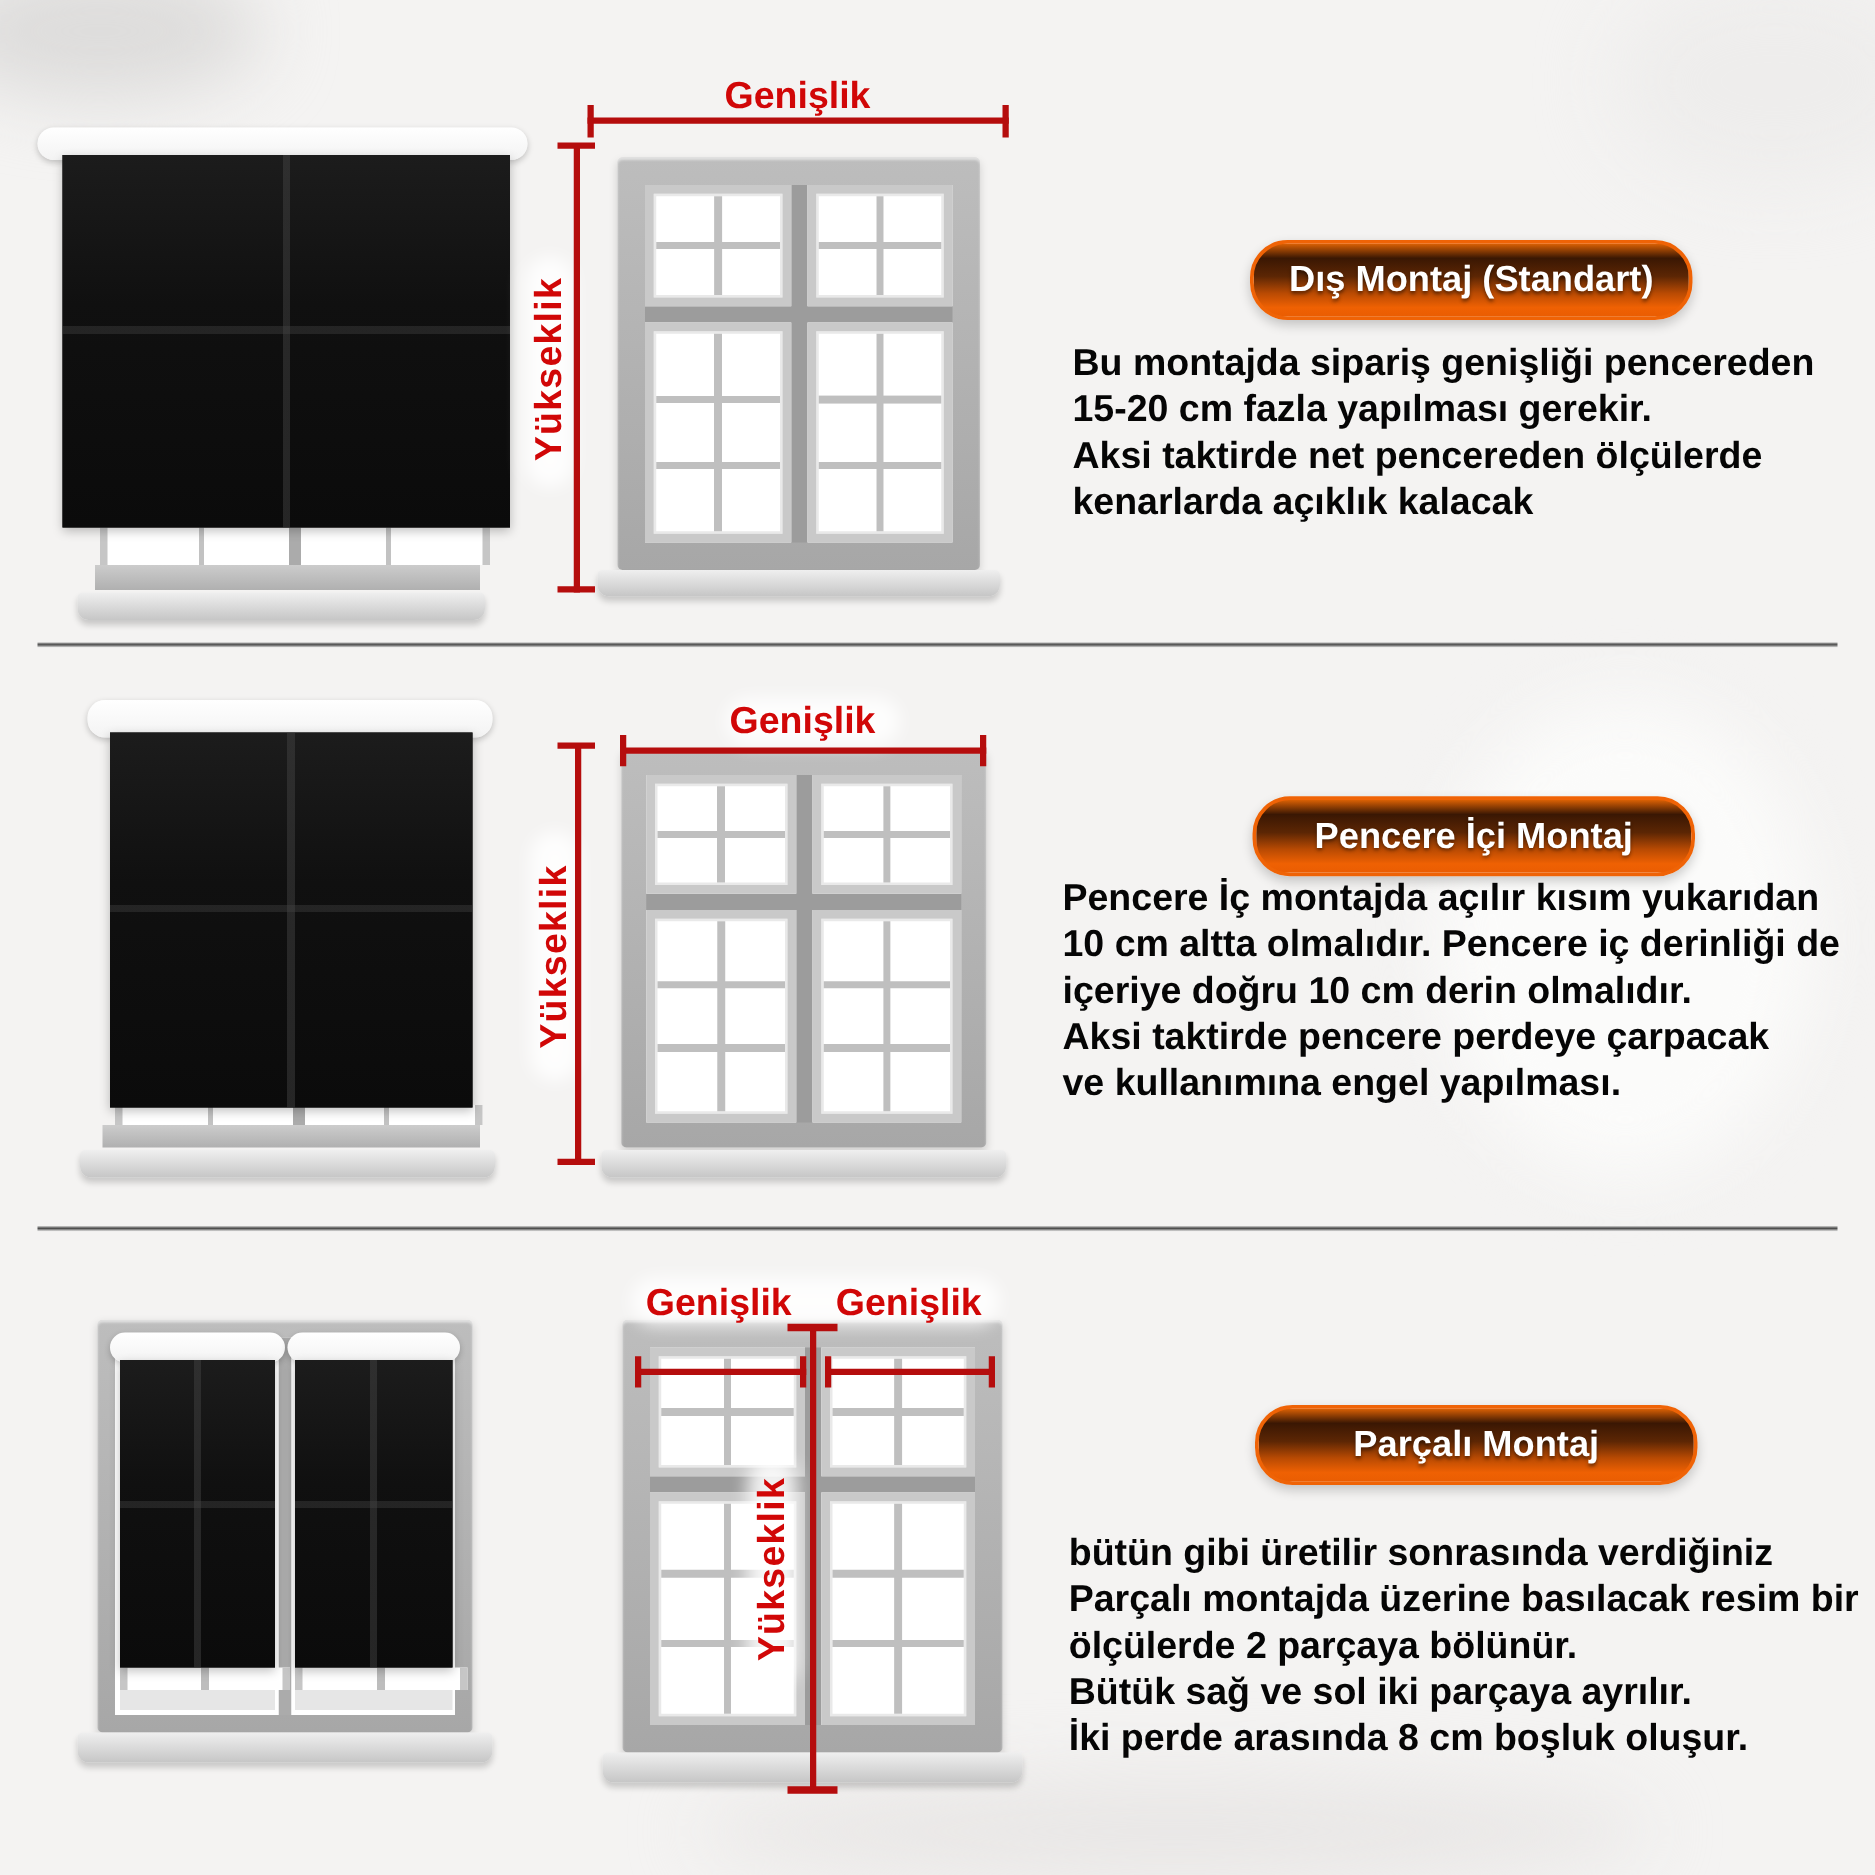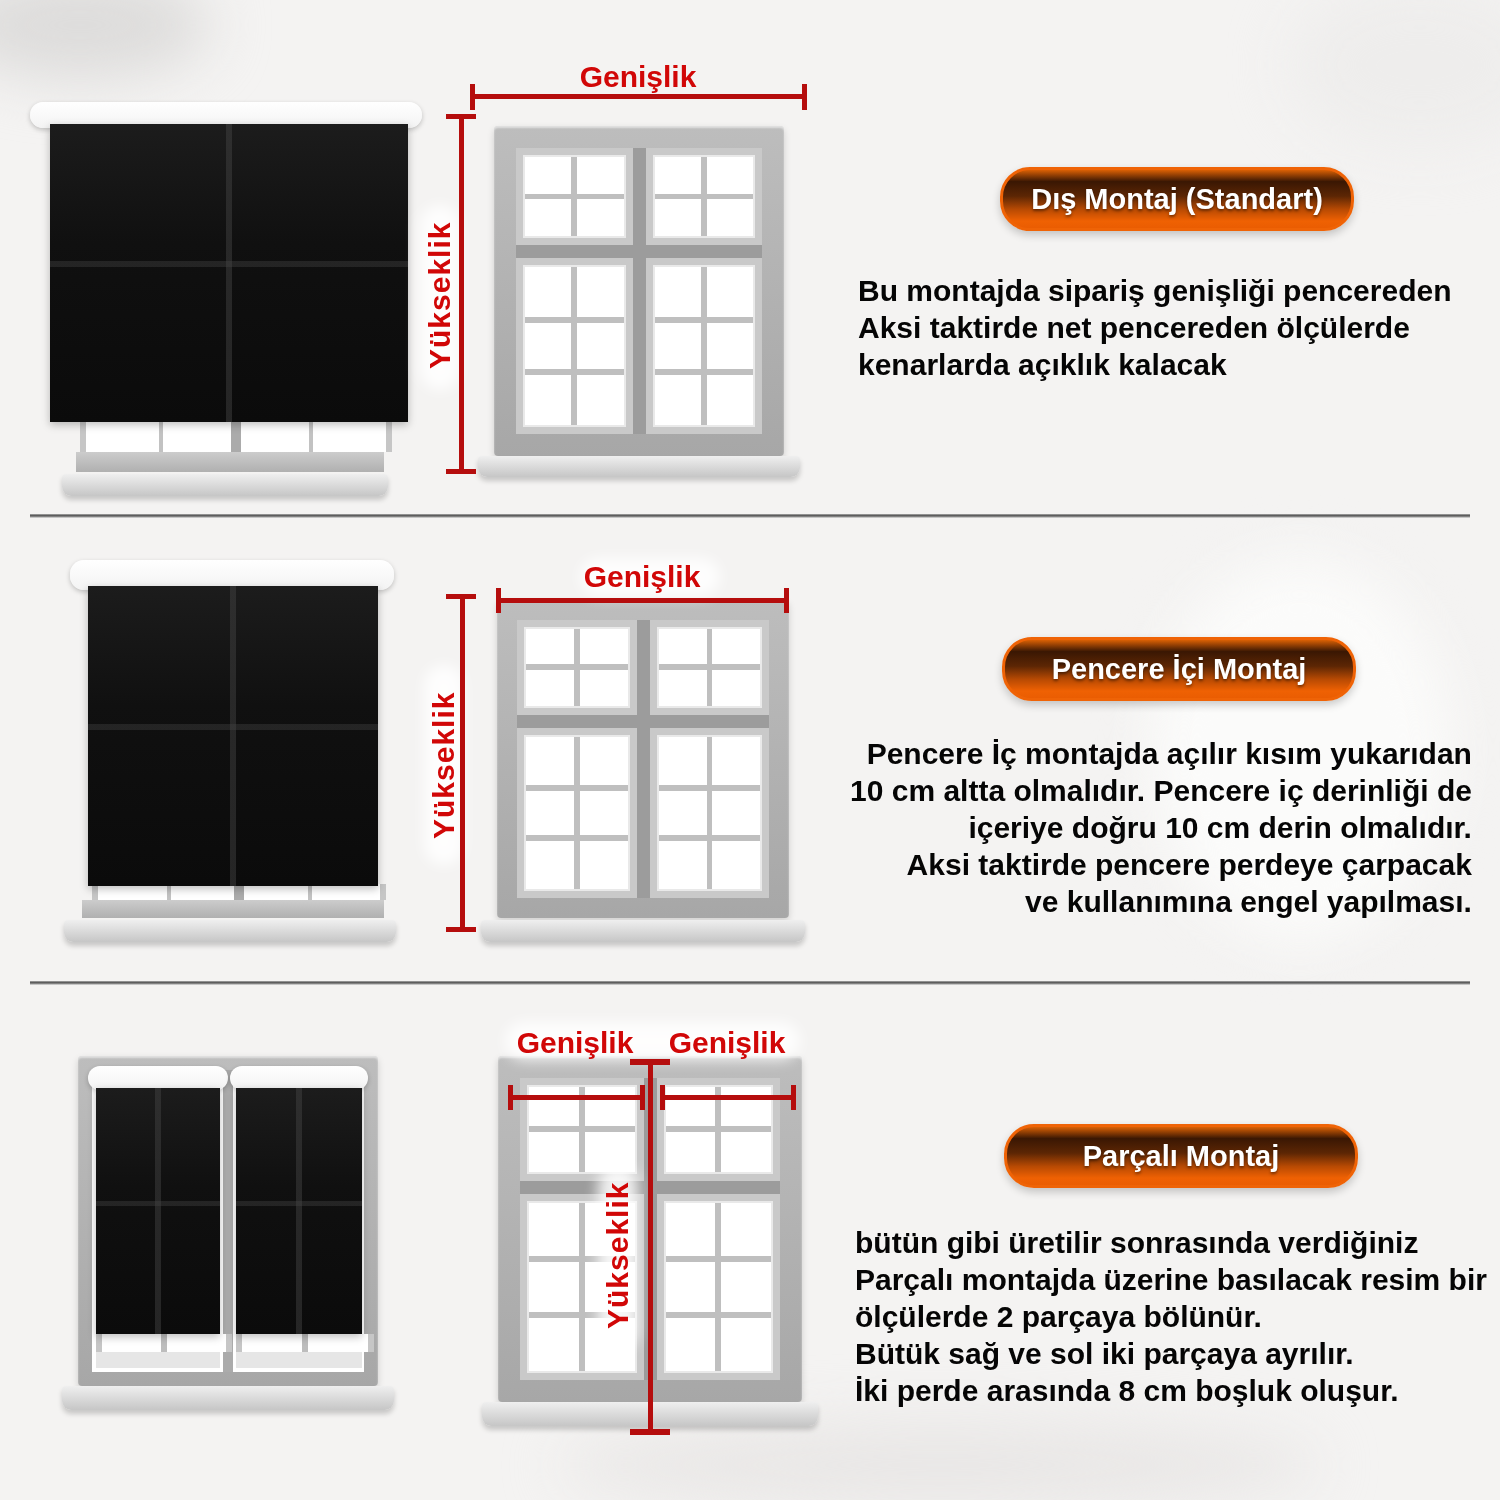--- a/index.html
+++ b/index.html
@@ -117,23 +117,24 @@
               <div class="panes g23"></div>
             </div>
           <div class="sash">
               <div class="panes g23"></div>
             </div>
         </div>
       </div>
     </div>
     <div class="sill" style="left:478px;top:456px;width:322px;height:21px;"></div>
 
-    <div class="badge" style="left:1000px;top:167px;">Dış Montaj (Standart)</div>
+    <div class="badge" style="left:1000px;top:192px;">Dış Montaj (Standart)</div>
     <div class="desc" style="left:858px;top:272px;">
       <div>Bu montajda sipariş genişliği pencereden</div>
+      <div>15-20 cm fazla yapılması gerekir.</div>
       <div>Aksi taktirde net pencereden ölçülerde</div>
       <div>kenarlarda açıklık kalacak</div>
     </div>
   </section>
 
   <div class="divider" style="top:514px;"></div>
 
   <section>
 
     <div class="bpanes" style="left:92px;top:884px;width:282px;height:16px;"></div>
@@ -170,21 +171,21 @@
             </div>
           <div class="sash">
               <div class="panes g23"></div>
             </div>
         </div>
       </div>
     </div>
     <div class="sill" style="left:481px;top:920px;width:324px;height:22px;"></div>
 
     <div class="badge" style="left:1002px;top:637px;">Pencere İçi Montaj</div>
-    <div class="desc" style="left:850px;top:735px;text-align:right;">
+    <div class="desc" style="left:850px;top:700px;">
       <div>Pencere İç montajda açılır kısım yukarıdan</div>
       <div>10 cm altta olmalıdır. Pencere iç derinliği de</div>
       <div>içeriye doğru 10 cm derin olmalıdır.</div>
       <div>Aksi taktirde pencere perdeye çarpacak</div>
       <div>ve kullanımına engel yapılması.</div>
     </div>
   </section>
 
   <div class="divider" style="top:981px;"></div>
 

